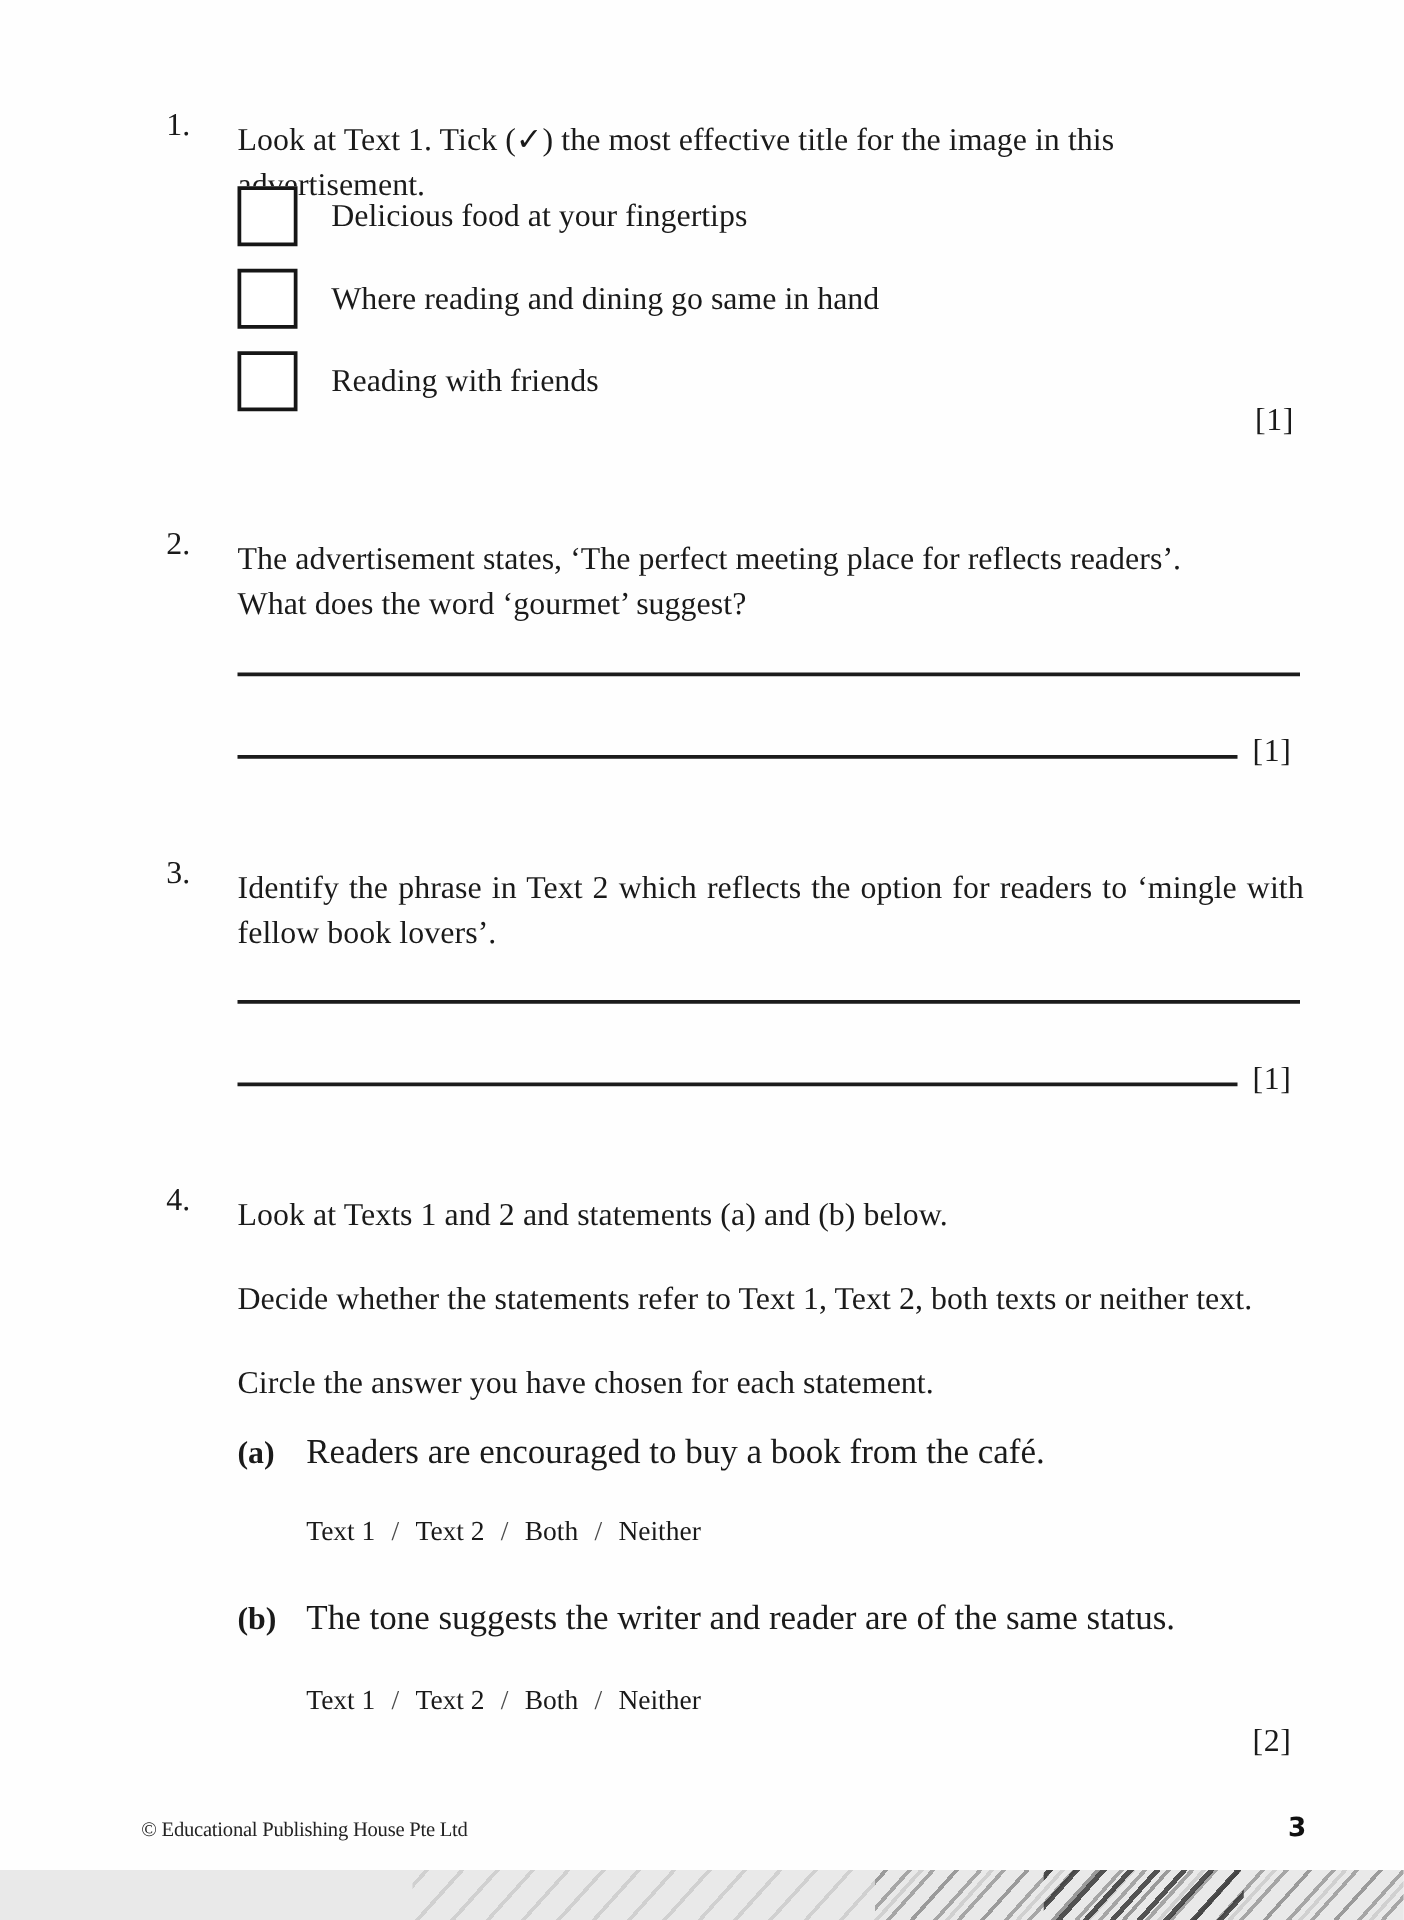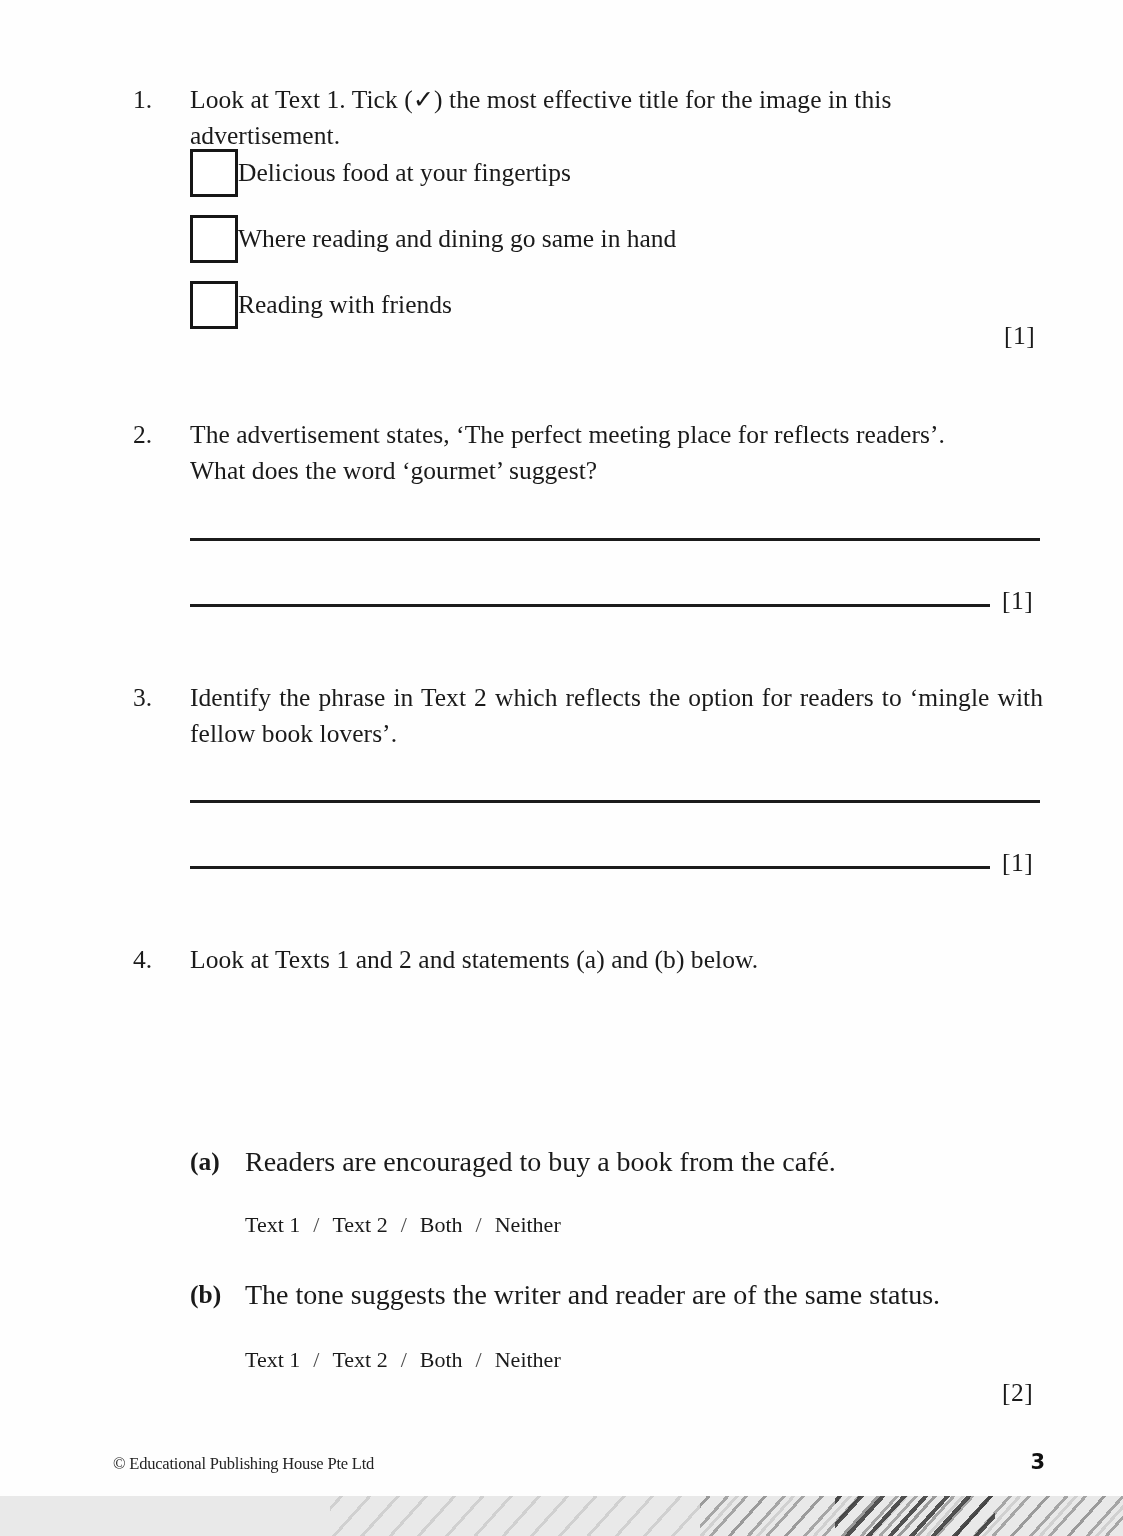--- a/index.html
+++ b/index.html
@@ -37,20 +37,21 @@
     flex: 0 0 57px;
     font-size: 25.5px;
     line-height: 36px;
     letter-spacing: 0.1px;
   }
   .q-body {
     flex: 1 1 auto;
     font-size: 25.5px;
     line-height: 36px;
     letter-spacing: 0.05px;
+    margin-top: 12px;
   }
   .q-body.justified {
     text-align: justify;
     text-align-last: left;
   }
 
   
   .options-list {
     position: absolute;
     left: 190px;
@@ -62,20 +63,21 @@
   }
   .tickbox {
     width: 48px;
     height: 48px;
     border: 3px solid #161616;
     background: #ffffff;
     flex: 0 0 48px;
     box-sizing: border-box;
   }
   .option-label {
+    margin-left: 27px;
     font-size: 25.5px;
     line-height: 30px;
     white-space: nowrap;
   }
 
   
   .ans-line {
     position: absolute;
     height: 0;
     border-top: 3px solid #1b1b1b;
@@ -255,21 +257,33 @@
   <div class="ans-line" style="left:190px; width:800px; top:866px;"></div>
   <div class="mark" style="left:1002px; top:848px;">[1]</div>
 
   <div class="q-block" style="top:942px;">
     <div class="q-row">
       <div class="q-num">4.</div>
       <div class="q-body">Look at Texts 1 and 2 and statements (a) and (b) below.</div>
     </div>
   </div>
 
-
+  <div class="q-block" style="top:1009px;">
+    <div class="q-row">
+      <div class="q-num"></div>
+      <div class="q-body">Decide whether the statements refer to Text 1, Text 2, both texts or neither text.</div>
+    </div>
+  </div>
+
+  <div class="q-block" style="top:1076px;">
+    <div class="q-row">
+      <div class="q-num"></div>
+      <div class="q-body">Circle the answer you have chosen for each statement.</div>
+    </div>
+  </div>
 
   <div class="sub-block" style="top:1145px;">
     <div class="sub-row">
       <div class="sub-letter">(a)</div>
       <div class="sub-text">Readers are encouraged to buy a book from the café.</div>
     </div>
   </div>
 
   <div class="choice-row" style="top:1210px;">
     <span class="choice-opt">Text 1</span><span class="choice-sep">/</span><span class="choice-opt">Text 2</span><span class="choice-sep">/</span><span class="choice-opt">Both</span><span class="choice-sep">/</span><span class="choice-opt">Neither</span>

